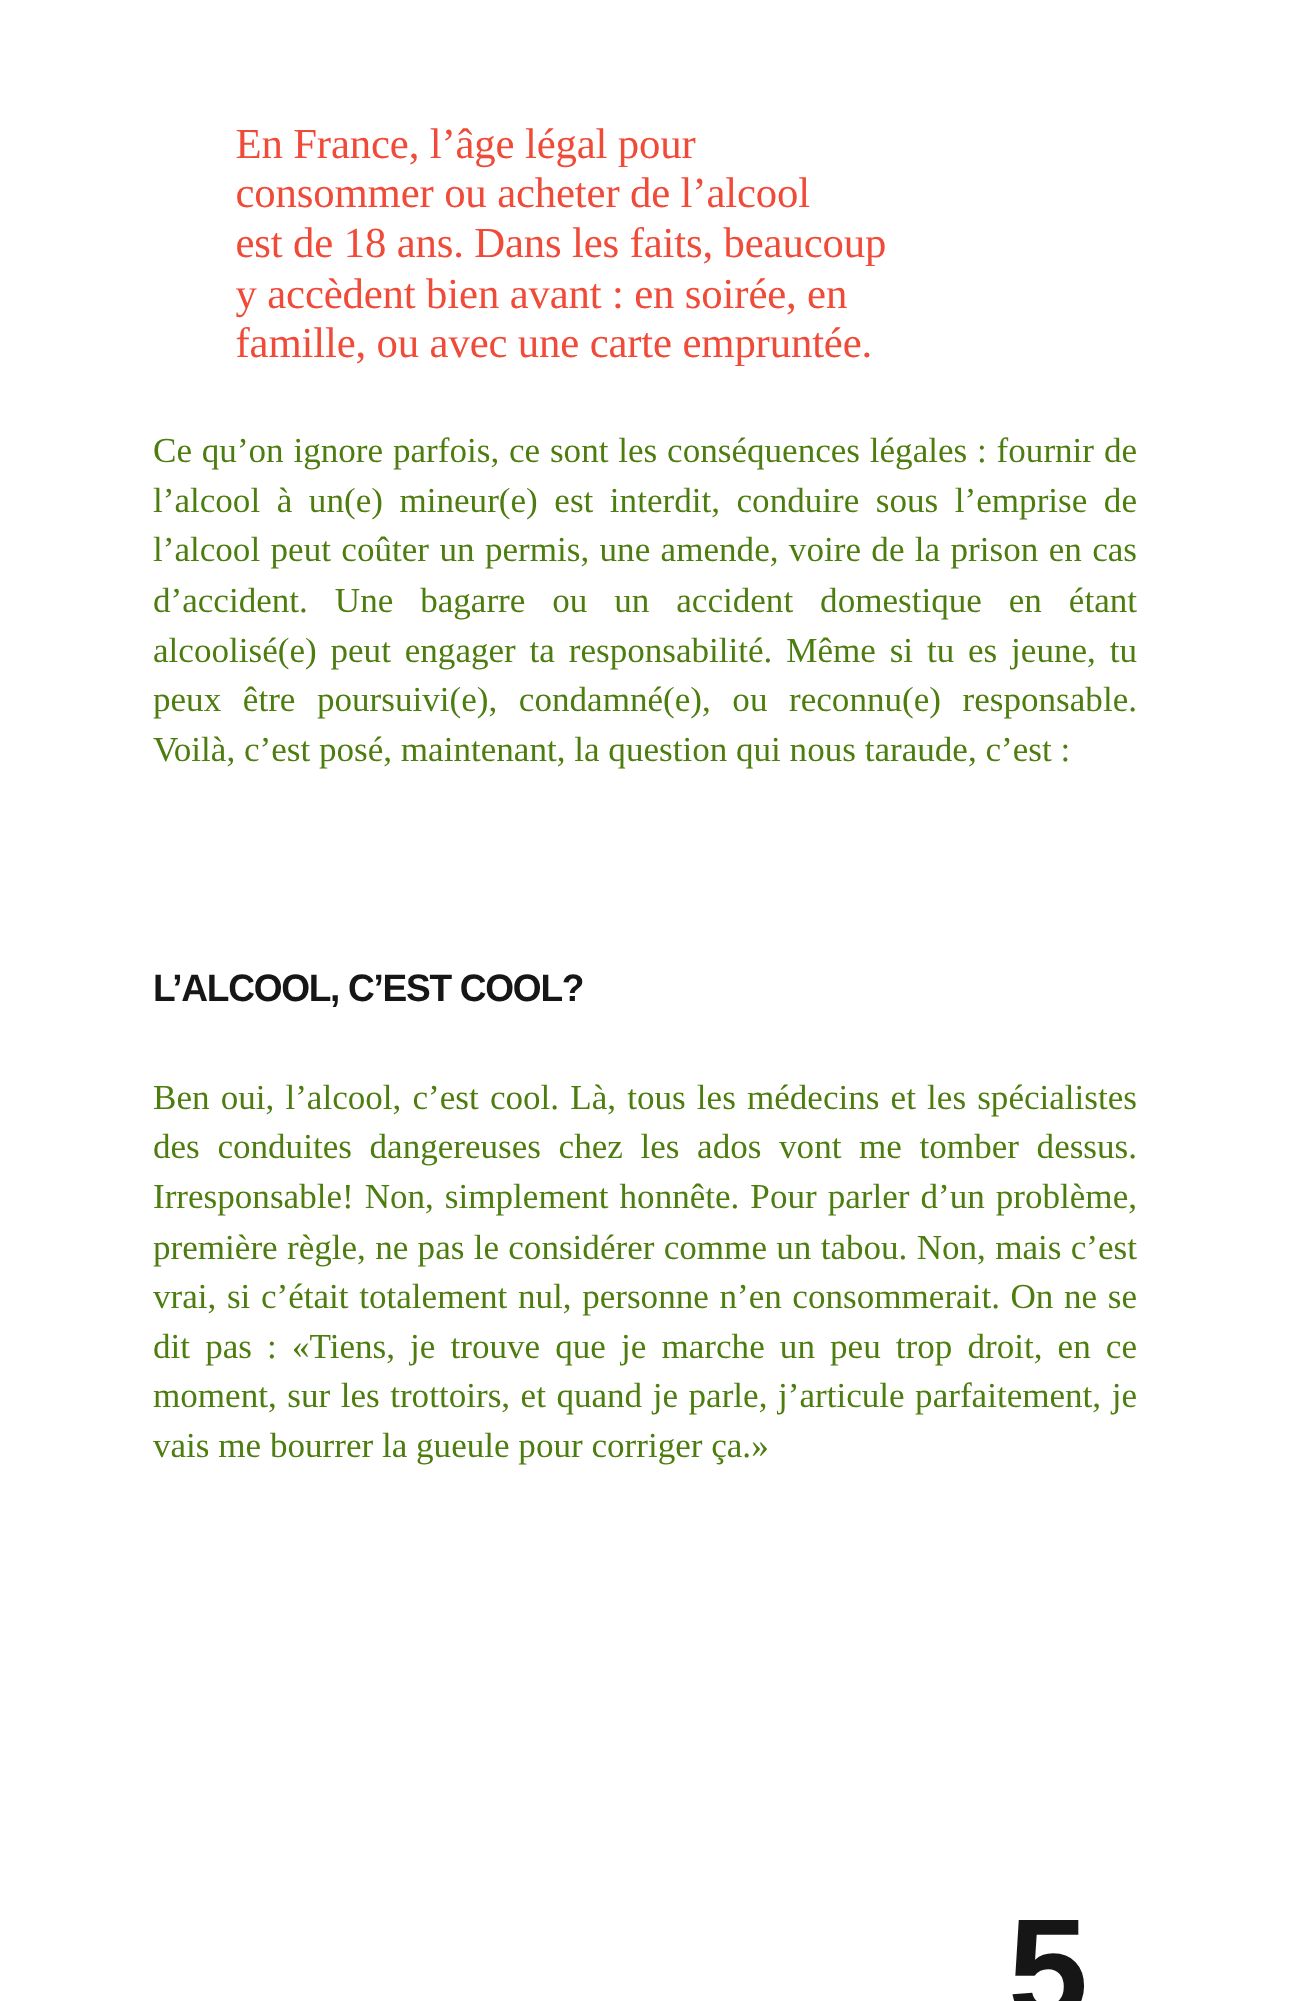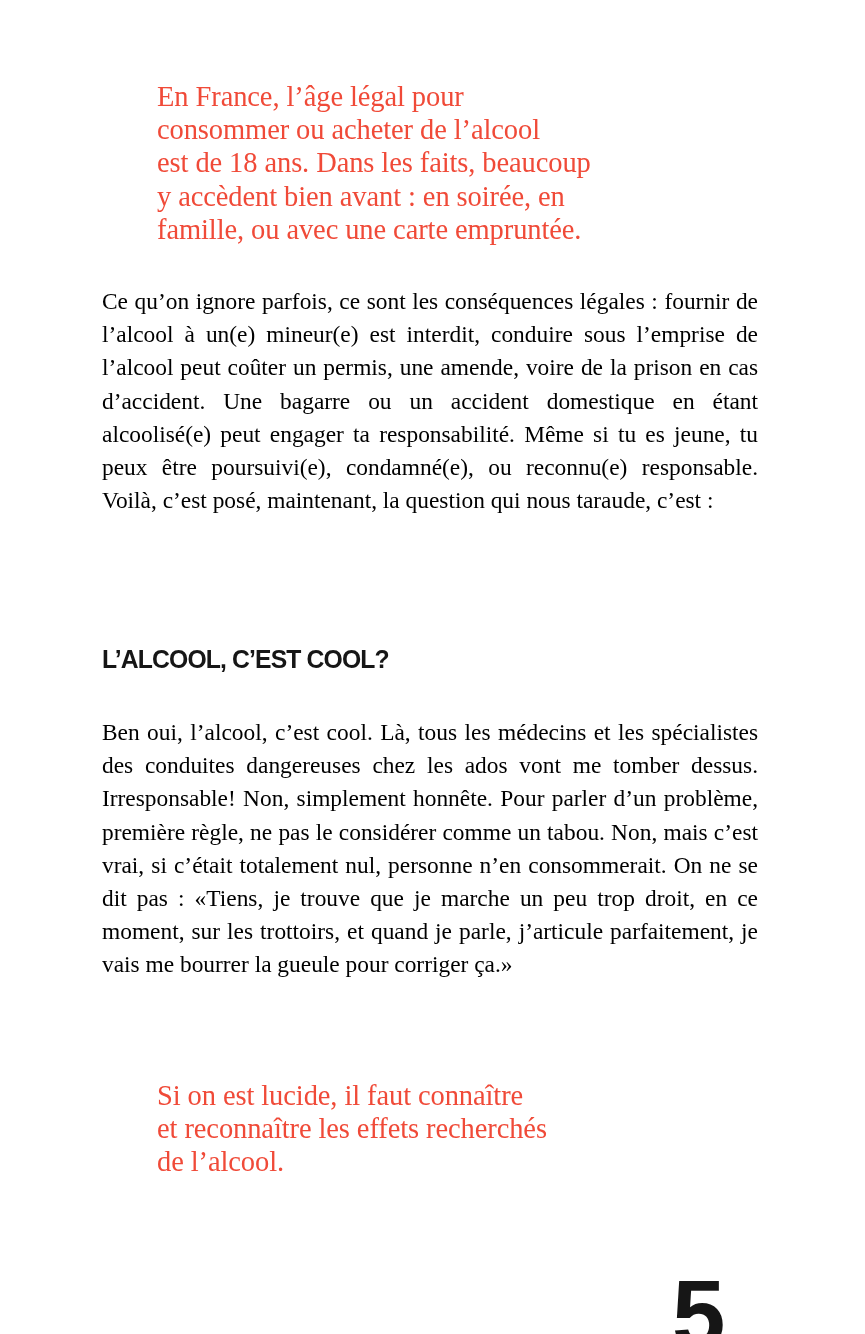--- a/index.html
+++ b/index.html
@@ -47,21 +47,21 @@
     top: 1079px;
     width: 700px;
   }
 
   
   .body-text {
     position: absolute;
     left: 102px;
     width: 656px;
     margin: 0;
-    color: #000000;
+    color: #4d7c0f;
     font-family: "Liberation Serif", "DejaVu Serif", serif;
     font-size: 23.4px;
     line-height: 33.2px;
     text-align: justify;
     text-justify: inter-word;
     hyphens: manual;
   }
 
   .para-1 { top: 285px; }
   .para-2 { top: 716px; }
@@ -107,19 +107,16 @@
 est de 18 ans. Dans les faits, beaucoup
 y accèdent bien avant : en soirée, en
 famille, ou avec une carte empruntée.</p>
 
   <p class="body-text para-1">Ce qu’on ignore parfois, ce sont les conséquences légales : fournir de l’alcool à un(e) mineur(e) est interdit, conduire sous l’emprise de l’alcool peut coûter un permis, une amende, voire de la prison en cas d’accident. Une bagarre ou un accident domestique en étant alcoolisé(e) peut engager ta responsabilité. Même si tu es jeune, tu peux être poursuivi(e), condamné(e), ou reconnu(e) responsable. Voilà, c’est posé, maintenant, la question qui nous taraude, c’est :</p>
 
   <h2 class="subheading">L’ALCOOL, C’EST COOL?</h2>
 
   <p class="body-text para-2">Ben oui, l’alcool, c’est cool. Là, tous les médecins et les spécialistes des conduites dangereuses chez les ados vont me tomber dessus. Irresponsable! Non, simplement honnête. Pour parler d’un problème, première règle, ne pas le considérer comme un tabou. Non, mais c’est vrai, si c’était totalement nul, personne n’en consommerait. On ne se dit pas : «Tiens, je trouve que je marche un peu trop droit, en ce moment, sur les trottoirs, et quand je parle, j’articule parfaitement, je vais me bourrer la gueule pour corriger ça.»</p>
 
-  <p class="pullquote pullquote-bottom">Si on est lucide, il faut connaître
-et reconnaître les effets recherchés
-de l’alcool.</p>
 
   <div class="page-number">5</div>
 
 </div>
 
 </body></html>

